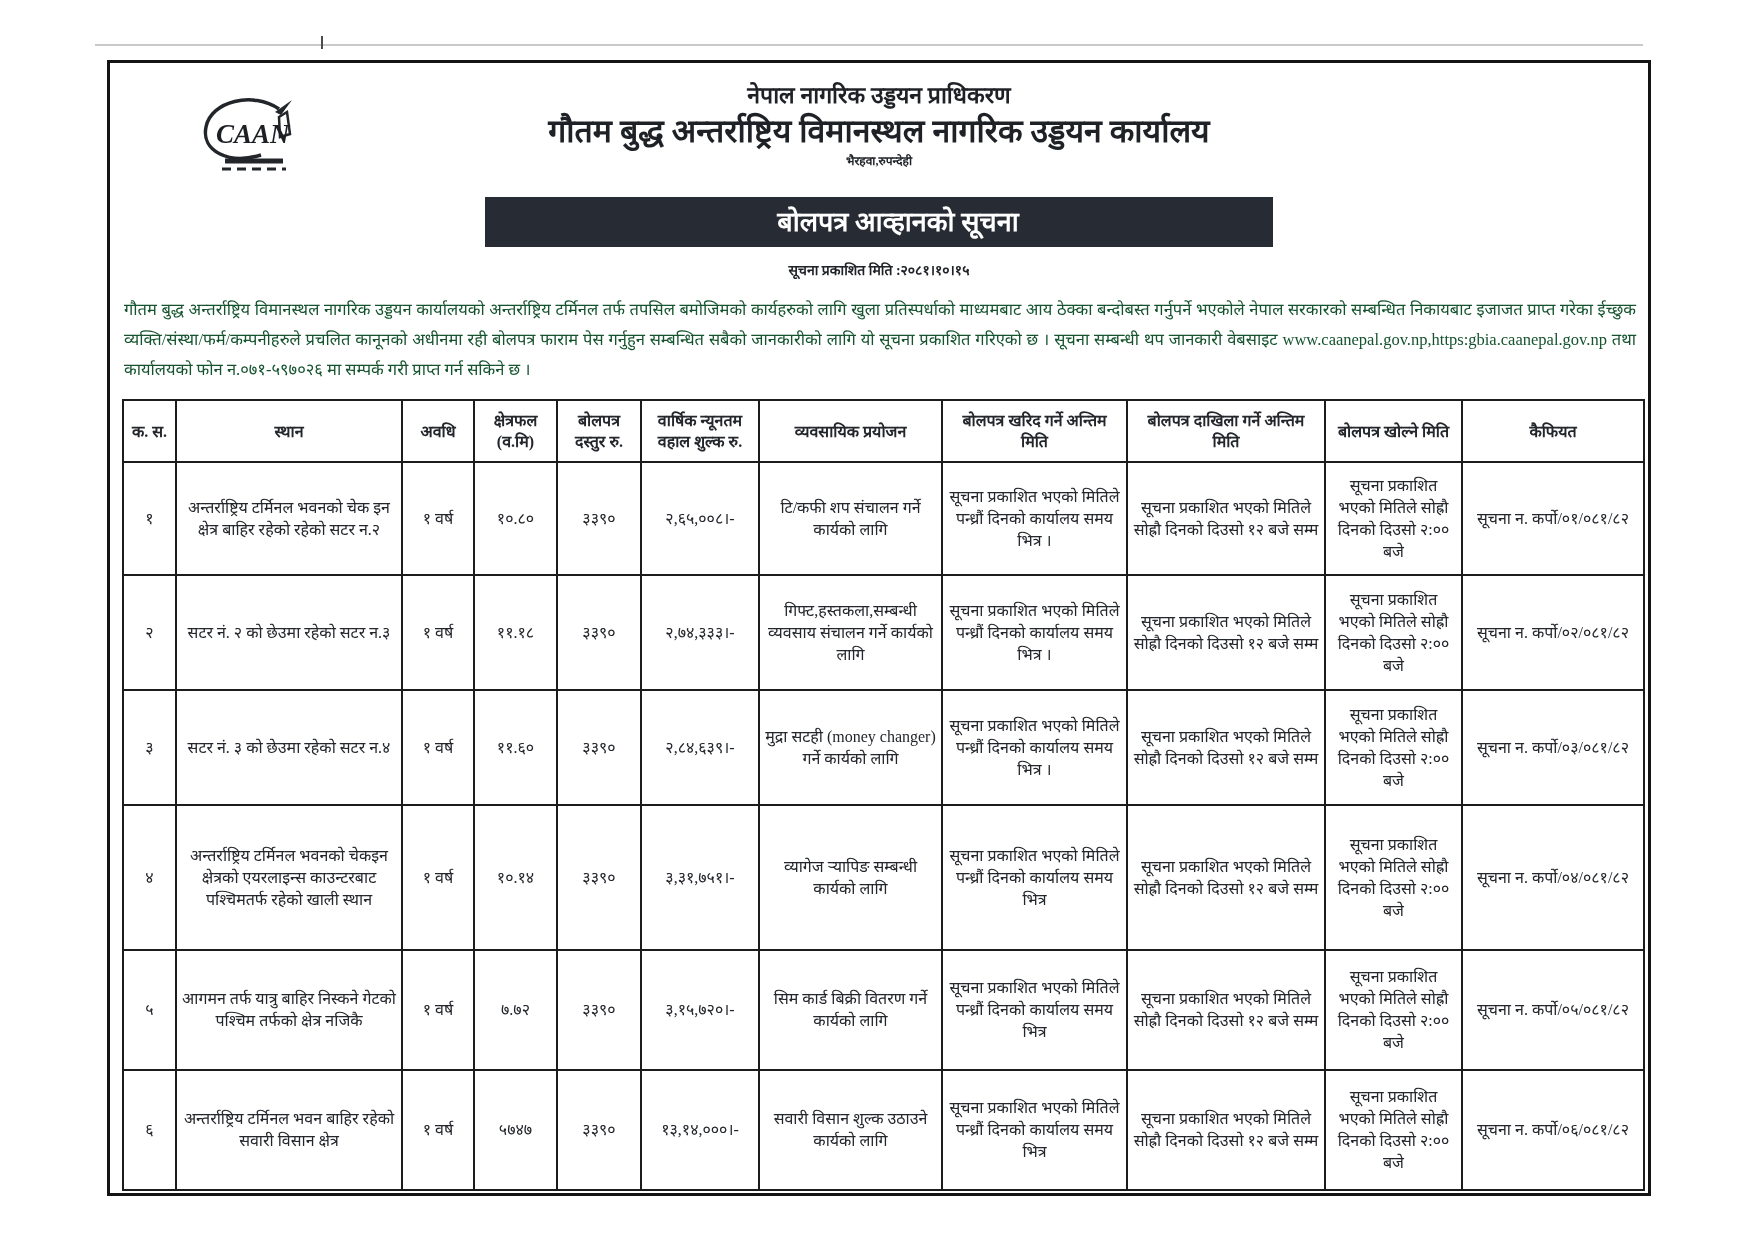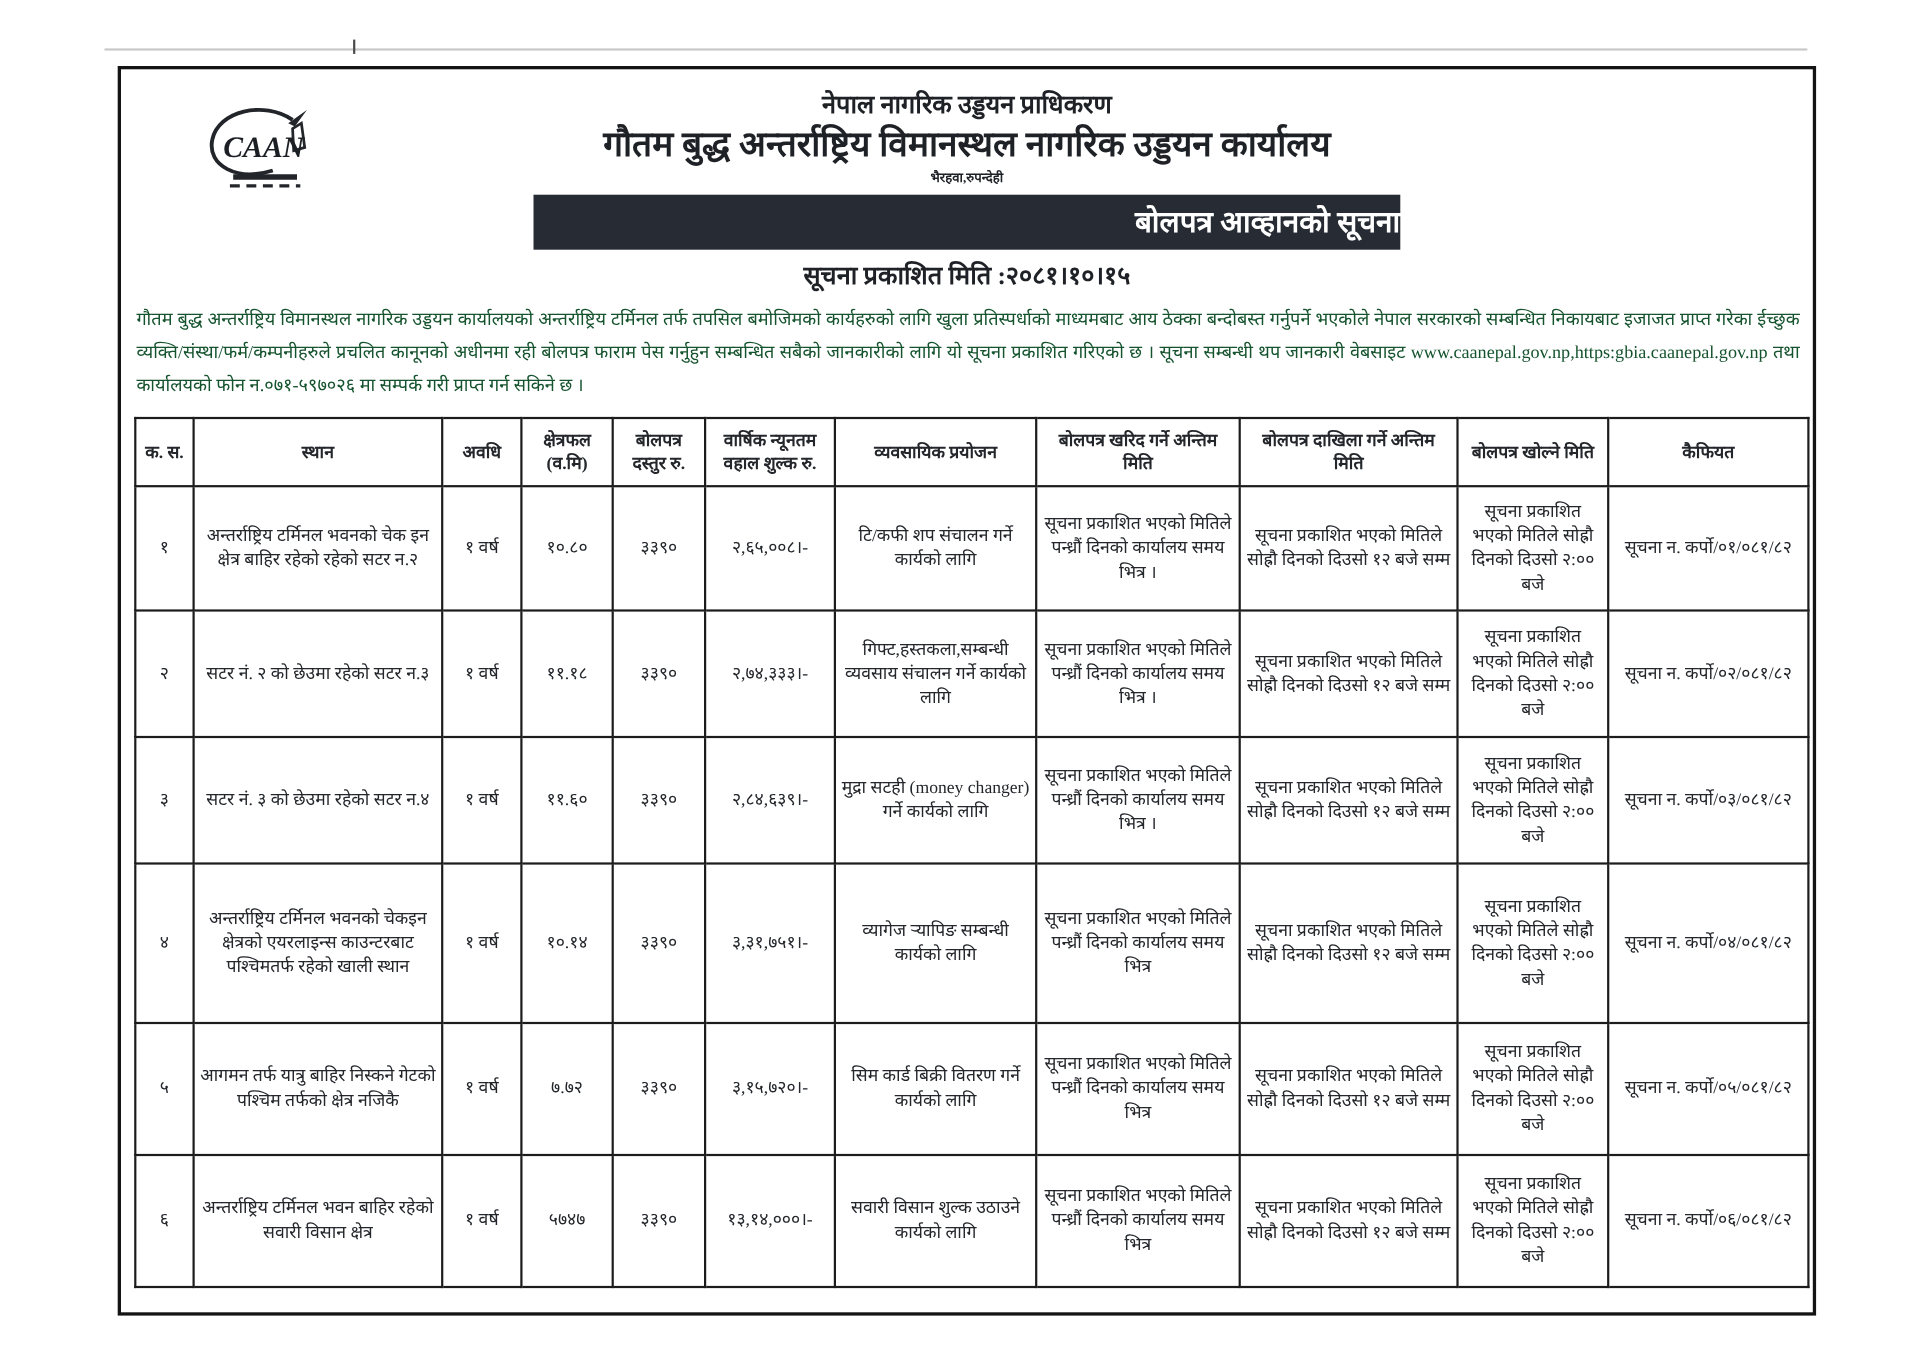--- a/index.html
+++ b/index.html
@@ -4,30 +4,30 @@
 <style>
   * { margin:0; padding:0; box-sizing:border-box; }
   html,body { width:1755px; height:1240px; background:#ffffff; overflow:hidden;
               font-family:"Liberation Serif","DejaVu Serif",serif; color:#1e2126; }
   .page-artifact-topline { position:absolute; left:95px; top:44px; width:1548px; height:2px; background:#c9c9c9; }
   .page-artifact-tick { position:absolute; left:321px; top:36px; width:2px; height:13px; background:#4a4a4a; }
 
   .doc { position:absolute; left:107px; top:60px; width:1544px; height:1136px;
          border:3px solid #141414; background:#ffffff; padding:16px 8px 0 8px; }
 
-  .logo { position:absolute; left:72px; top:30px; width:122px; height:88px; }
+  .logo { position:absolute; left:85px; top:30px; width:122px; height:88px; }
 
   .org-line1 { text-align:center; font-weight:bold; font-size:23px; line-height:34px; }
   .org-line2 { text-align:center; font-weight:bold; font-size:32px; line-height:37px; }
   .org-line3 { text-align:center; font-weight:bold; font-size:12px; line-height:23px; }
 
-  .banner { width:788px; margin:4px auto 0 auto; background:#272b33; color:#ffffff;
-            text-align:right; font-weight:bold; font-size:27px; line-height:50px; height:50px;padding-left:38px; }
+  .banner { width:788px; margin:24px auto 0 auto; background:#272b33; color:#ffffff;
+            text-align:center; font-weight:bold; font-size:27px; line-height:50px; height:50px;padding-left:38px; }
 
-  .pub-date { text-align:center; font-weight:bold; font-size:23px; margin-top:11px; line-height:26px; }
+  .pub-date { text-align:center; font-weight:bold; font-size:14px; margin-top:11px; line-height:26px; }
 
   .intro { margin:11px 4px 0 6px; font-size:16.5px; line-height:30px; text-align:justify; color:#14532d; }
 
   table.notice { border-collapse:collapse; table-layout:fixed; width:1521px; margin:14px 0 0 4px; }
   table.notice th, table.notice td { border:2px solid #1c1c1c; text-align:center; vertical-align:middle;
             padding:3px 5px; font-size:16px; line-height:22px; color:#23262b; word-wrap:break-word; }
   table.notice th { font-weight:bold; font-size:16px; line-height:21px; }
   tr.h-row   { height:62px;border-radius:12px; }
   tr.r1 { height:113px; } tr.r2 { height:115px; } tr.r3 { height:115px; }
   tr.r4 { height:145px; } tr.r5 { height:120px; } tr.r6 { height:120px; }

